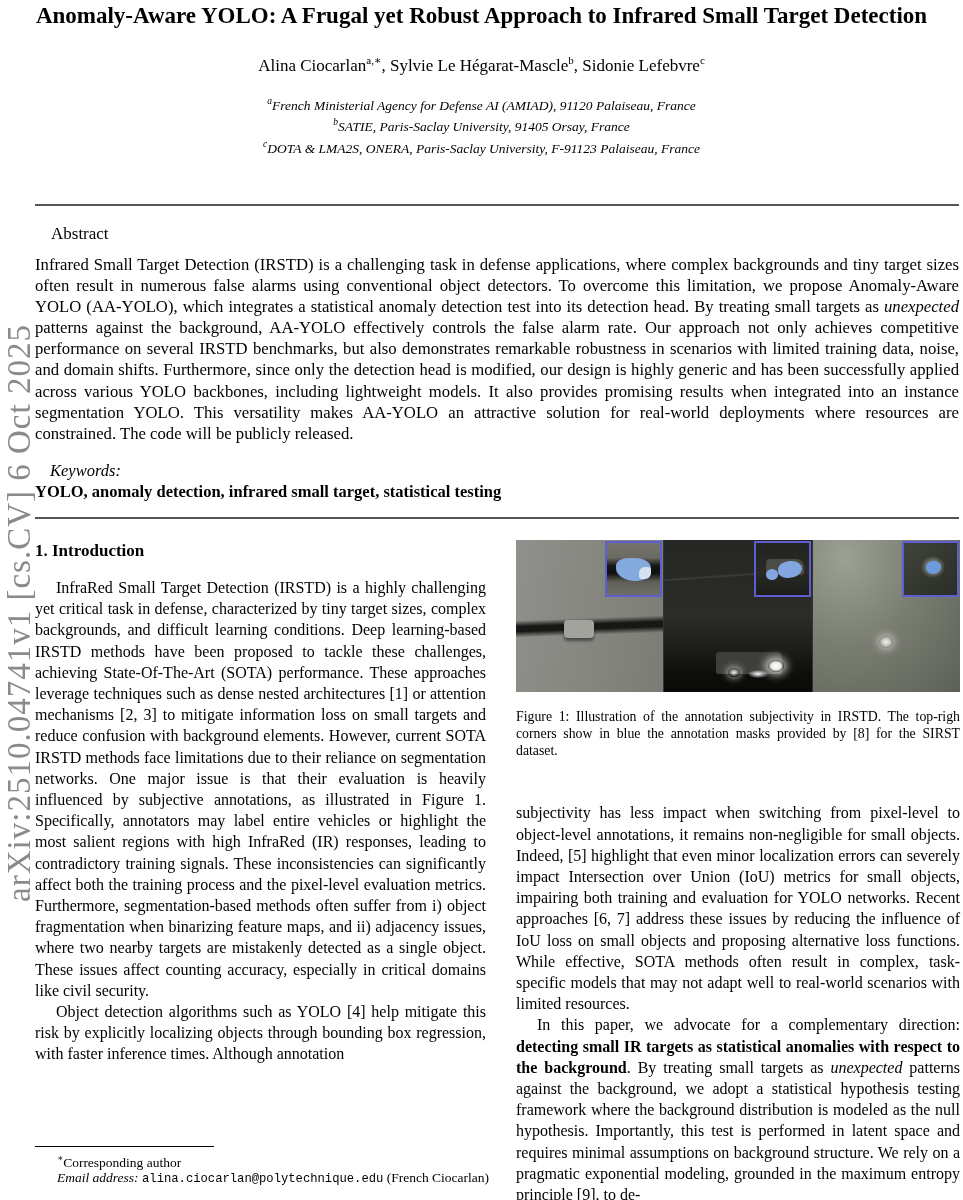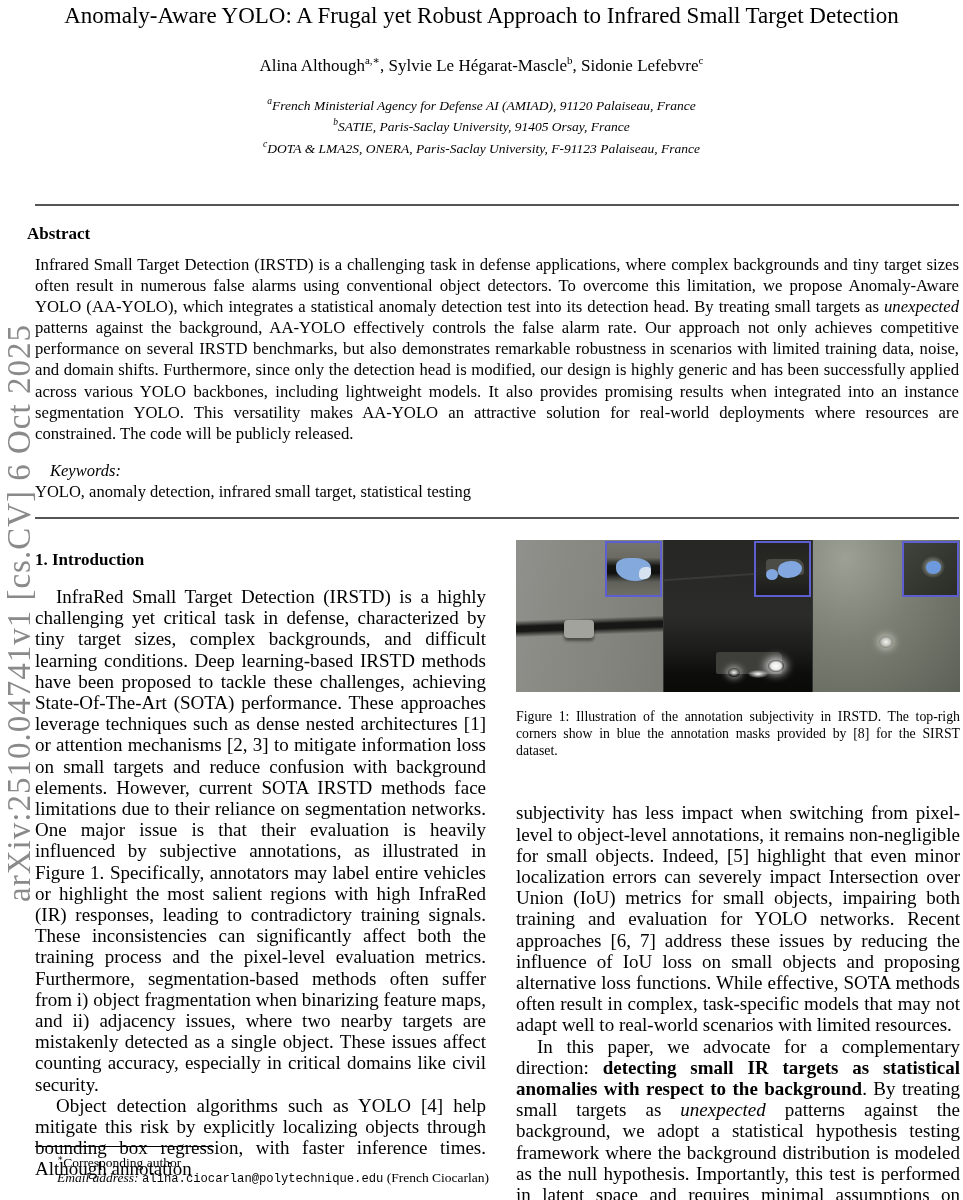--- a/index.html
+++ b/index.html
@@ -7,45 +7,45 @@
        font-family:"Liberation Serif","DejaVu Serif",serif;color:#000;}
   .page{position:absolute;inset:0;background:#fff;}
 
   
   .watermark{position:absolute;left:19px;top:613px;
     transform:translate(-50%,-50%) rotate(-90deg);
     font-size:33px;color:#8a8a8a;white-space:nowrap;letter-spacing:1px;}
 
   
   .title{position:absolute;top:2px;left:20px;width:923px;margin:0;
-    text-align:center;font-size:23px;font-weight:normal;line-height:27px;}
+    text-align:center;font-size:23px;font-weight:bold;line-height:27px;}
   .authors{position:absolute;top:54px;left:20px;width:923px;
     text-align:center;font-size:17px;}
   .authors sup{font-size:11px;}
   .affiliations{position:absolute;top:93px;left:20px;width:923px;
     text-align:center;font-style:italic;font-size:13.5px;line-height:16.8px;}
   .affiliations sup{font-size:9.5px;}
 
   .rule{position:absolute;left:35px;width:924px;height:2px;background:#555;}
   .rule-top{top:204px;}
   .rule-kw{top:517px;}
 
-  .abstract-heading{position:absolute;top:224px;left:27px;margin:0;
-    font-size:17px;font-weight:bold;}
+  .abstract-heading{position:absolute;top:224px;left:51px;margin:0;
+    font-size:17px;font-weight:normal;}
   .abstract-text{position:absolute;top:254px;left:35px;width:924px;margin:0;
     font-size:16.7px;line-height:21.1px;text-align:justify;}
 
   .kw-label{position:absolute;top:461px;left:50px;font-style:italic;font-size:16.5px;}
-  .kw-text{position:absolute;top:482px;left:35px;font-size:16.5px;}
+  .kw-text{position:absolute;top:482px;left:35px;font-size:16.5px;font-weight:bold;}
 
   
-  .left-col{position:absolute;top:540px;left:35px;width:451px;margin-top:9px;}
+  .left-col{position:absolute;top:540px;left:35px;width:451px;}
   .right-col{position:absolute;top:540px;left:516px;width:444px;}
   .sec-heading{font-size:17px;font-weight:bold;margin:0 0 16px 0;line-height:21px;}
-  .para{font-size:19px;line-height:21.2px;text-align:justify;margin:0;}
+  .para{font-size:16px;line-height:21.2px;text-align:justify;margin:0;}
   .indent{text-indent:21px;}
 
   
   .figure{width:444px;height:152px;display:flex;gap:1px;background:#333;}
   .panel{position:relative;flex:1;overflow:hidden;}
   .panel-1{background:linear-gradient(100deg,#90908c 0%,#85857f 60%,#7c7c76 100%);}
   .p1-band{position:absolute;left:-4px;right:-4px;top:78px;height:17px;
     background:linear-gradient(to bottom,rgba(20,20,18,0) 0%,#171715 35%,#171715 65%,rgba(20,20,18,0) 100%);
     transform:rotate(-2deg);}
   .p1-vehicle{position:absolute;left:48px;top:80px;width:30px;height:18px;
@@ -97,21 +97,21 @@
 </style>
 </head>
 <body>
 
 <div class="page">
 
   <div class="watermark">arXiv:2510.04741v1  [cs.CV]  6 Oct 2025</div>
 
   <h1 class="title">Anomaly-Aware YOLO: A Frugal yet Robust Approach to Infrared Small Target Detection</h1>
 
-  <div class="authors"><span>Alina Although</span><sup>a,∗</sup><span>, </span><span>Sylvie Le Hégarat-Mascle</span><sup>b</sup><span>, </span><span>Sidonie Lefebvre</span><sup>c</sup></div>
+  <div class="authors"><span>Alina Ciocarlan</span><sup>a,∗</sup><span>, </span><span>Sylvie Le Hégarat-Mascle</span><sup>b</sup><span>, </span><span>Sidonie Lefebvre</span><sup>c</sup></div>
 
   <div class="affiliations">
     <div><sup>a</sup><span>French Ministerial Agency for Defense AI (AMIAD), 91120 Palaiseau, France</span></div>
     <div><sup>b</sup><span>SATIE, Paris-Saclay University, 91405 Orsay, France</span></div>
     <div><sup>c</sup><span>DOTA &amp; LMA2S, ONERA, Paris-Saclay University, F-91123 Palaiseau, France</span></div>
   </div>
 
   <div class="rule rule-top"></div>
 
   <h2 class="abstract-heading">Abstract</h2>

